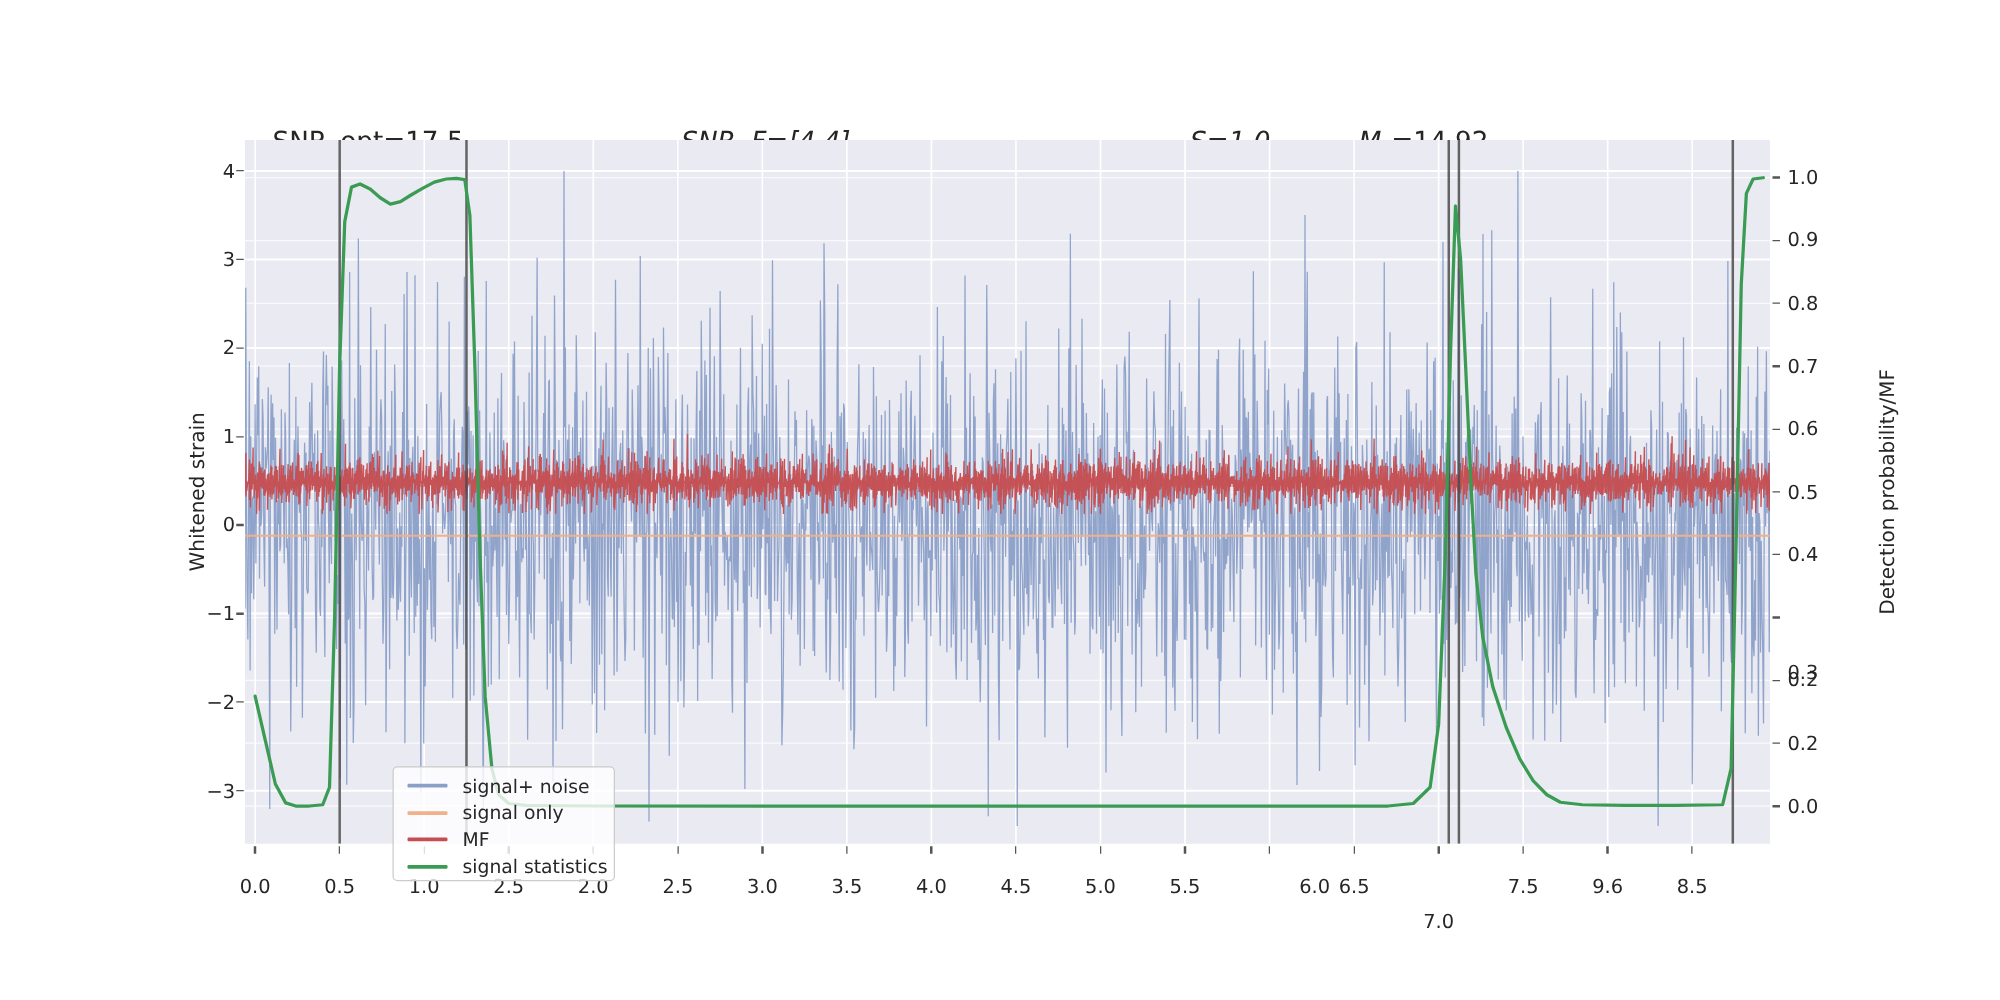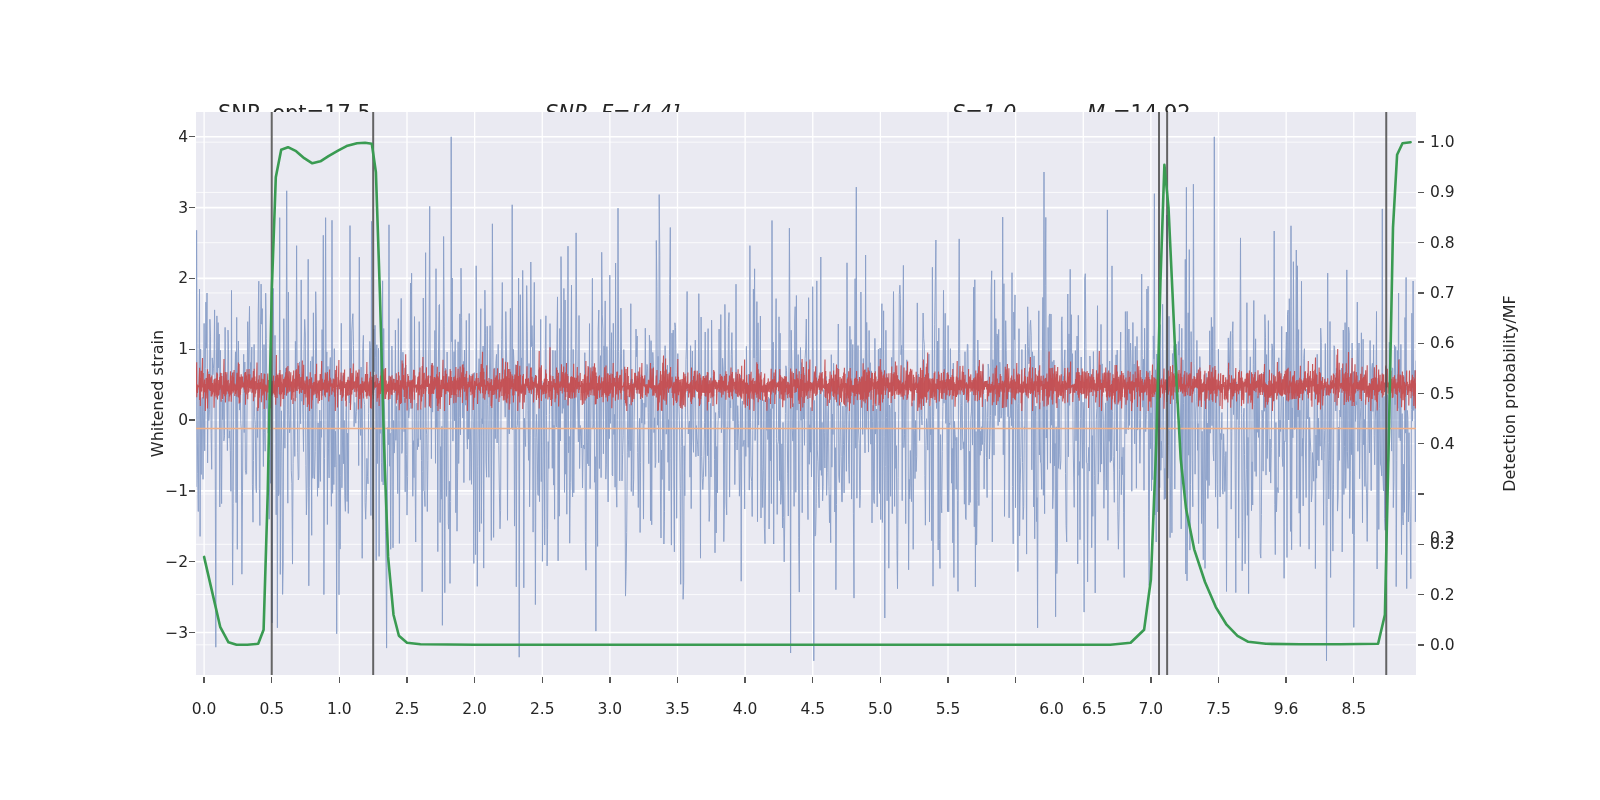--- a/index.html
+++ b/index.html
@@ -197,26 +197,44 @@
       <div class="xtick" style="left: 745.135px;">4.0</div>
       <div class="tickmark v" style="left: 744.435px; top: 677px;"></div>
       <div class="xtick" style="left: 812.763px;">4.5</div>
       <div class="tickmark v" style="left: 812.063px; top: 677px;"></div>
       <div class="xtick" style="left: 880.39px;">5.0</div>
       <div class="tickmark v" style="left: 879.69px; top: 677px;"></div>
       <div class="xtick" style="left: 948.018px;">5.5</div>
       <div class="tickmark v" style="left: 947.318px; top: 677px;"></div>
       <div class="xtick" style="left: 1015.65px; margin-left: 36px;">6.0</div>
       <div class="tickmark v" style="left: 1014.95px; top: 677px;"></div>
-      <div class="xtick" style="left: 1083.27px; margin-left: 11px;">6.5</div>
+      <div class="xtick" style="left: 1083.27px;">6.5</div>
       <div class="tickmark v" style="left: 1082.57px; top: 677px;"></div>
-      <div class="xtick" style="left: 1150.9px;">7.0</div>
+      <div class="xtick" style="left: 1150.9px; margin-top: 28px;">7.0</div>
       <div class="tickmark v" style="left: 1150.2px; top: 677px;"></div>
       <div class="xtick" style="left: 1218.53px;">7.5</div>
       <div class="tickmark v" style="left: 1217.83px; top: 677px;"></div>
       <div class="xtick" style="left: 1286.16px;">9.6</div>
       <div class="tickmark v" style="left: 1285.46px; top: 677px;"></div>
       <div class="xtick" style="left: 1353.78px;">8.5</div>
       <div class="tickmark v" style="left: 1353.08px; top: 677px;"></div>
     </div>
 
+  <div id="legend">
+      <div class="legend-row">
+        <div class="legend-swatch" style="background: rgb(138, 159, 200);"></div>
+        <span class="legend-label">signal+ noise</span>
+      </div>
+      <div class="legend-row">
+        <div class="legend-swatch" style="background: rgb(240, 176, 136);"></div>
+        <span class="legend-label">signal only</span>
+      </div>
+      <div class="legend-row">
+        <div class="legend-swatch" style="background: rgb(196, 78, 82);"></div>
+        <span class="legend-label">MF</span>
+      </div>
+      <div class="legend-row">
+        <div class="legend-swatch" style="background: rgb(58, 155, 82);"></div>
+        <span class="legend-label">signal statistics</span>
+      </div>
+    </div>
 
 </div>
 
 </body></html>

